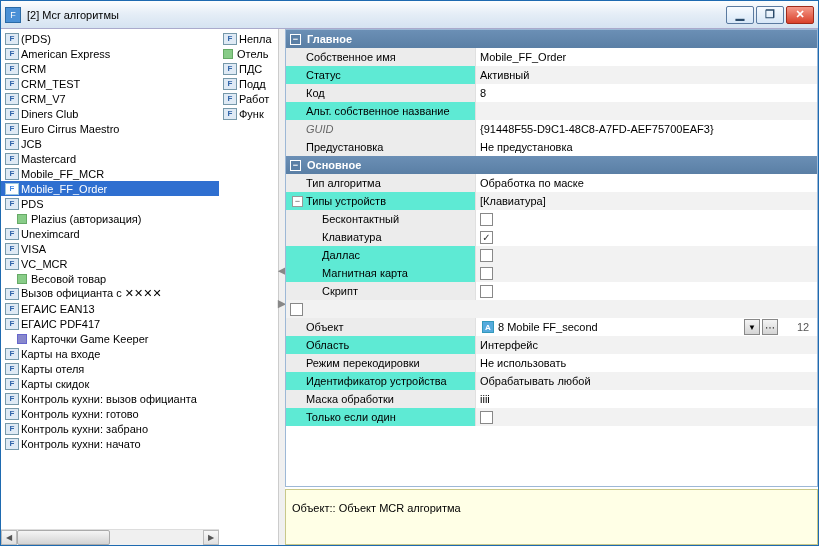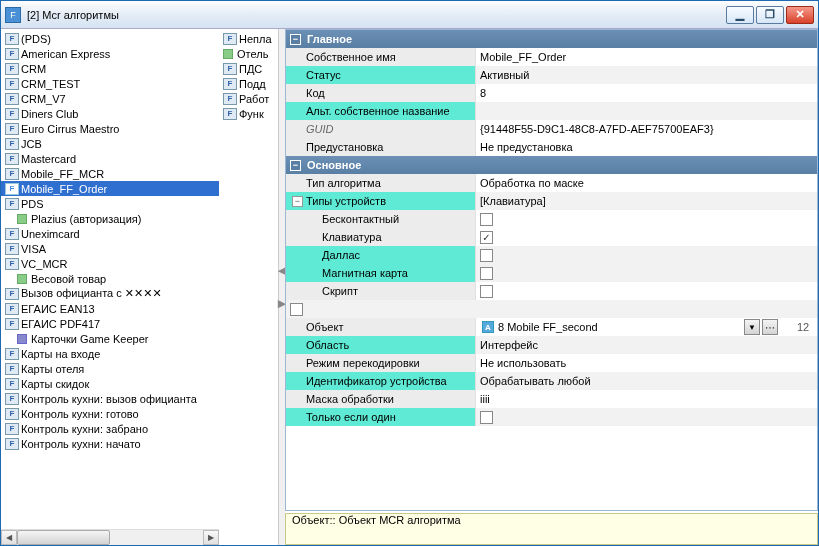--- a/index.html
+++ b/index.html
@@ -47,21 +47,21 @@
 .prop-value .chk.checked::after { content:"✓"; }
 .prop-value.dropdown { padding-right:0; }
 .dd-inner { display:flex;align-items:center;width:100%;height:100%; }
 .dd-text { flex:1;display:flex;align-items:center;gap:4px;padding-left:2px; }
 .dd-ico { width:12px;height:12px;background:#5ad;border:1px solid #39b;display:flex;align-items:center;justify-content:center;color:#fff;font-size:8px;font-weight:bold; }
 .dd-btn { width:16px;height:16px;border:1px solid #888;background:linear-gradient(#f4f4f4,#d4d4d4);display:flex;align-items:center;justify-content:center;font-size:8px;cursor:pointer; }
 .dd-ell { width:16px;height:16px;border:1px solid #888;background:linear-gradient(#f4f4f4,#d4d4d4);display:flex;align-items:center;justify-content:center;font-size:10px;cursor:pointer;margin-left:2px; }
 .dd-num { width:20px;color:#555;margin-left:19px; }
 .sub-exp { width:11px;height:11px;border:1px solid #999;background:#fff;margin-left:-14px;margin-right:3px;display:flex;align-items:center;justify-content:center;font-size:9px;line-height:9px;color:#555; }
 
-.status { height:32px; background:#ffffe6; border:1px solid #c8c88a; margin-top:2px; padding:0 6px; color:#000; }
+.status { height:56px; background:#ffffe6; border:1px solid #c8c88a; margin-top:2px; padding:12px 6px; color:#000; }
 </style>
 </head>
 <body>
 
 <div class="titlebar">
   <div class="app-icon">F</div>
   <div class="title">[2] Mcr алгоритмы</div>
   <div class="win-btns">
     <div class="win-btn">
         <span>▁</span>

